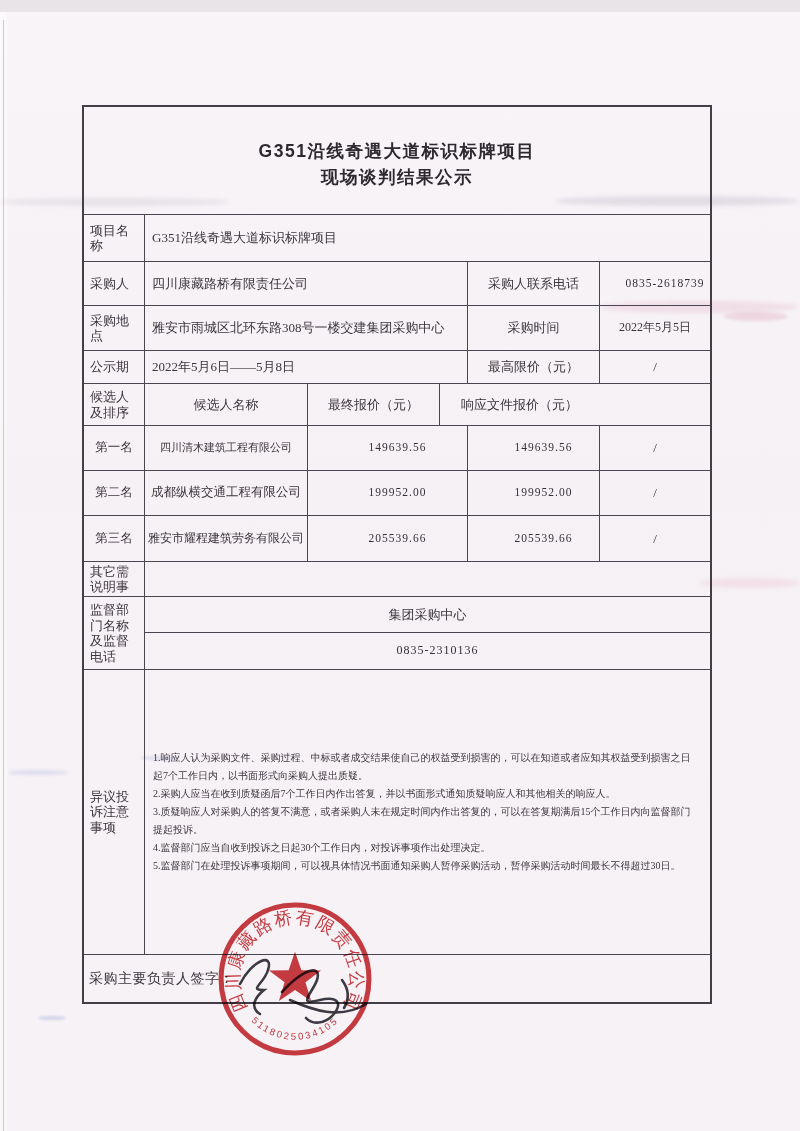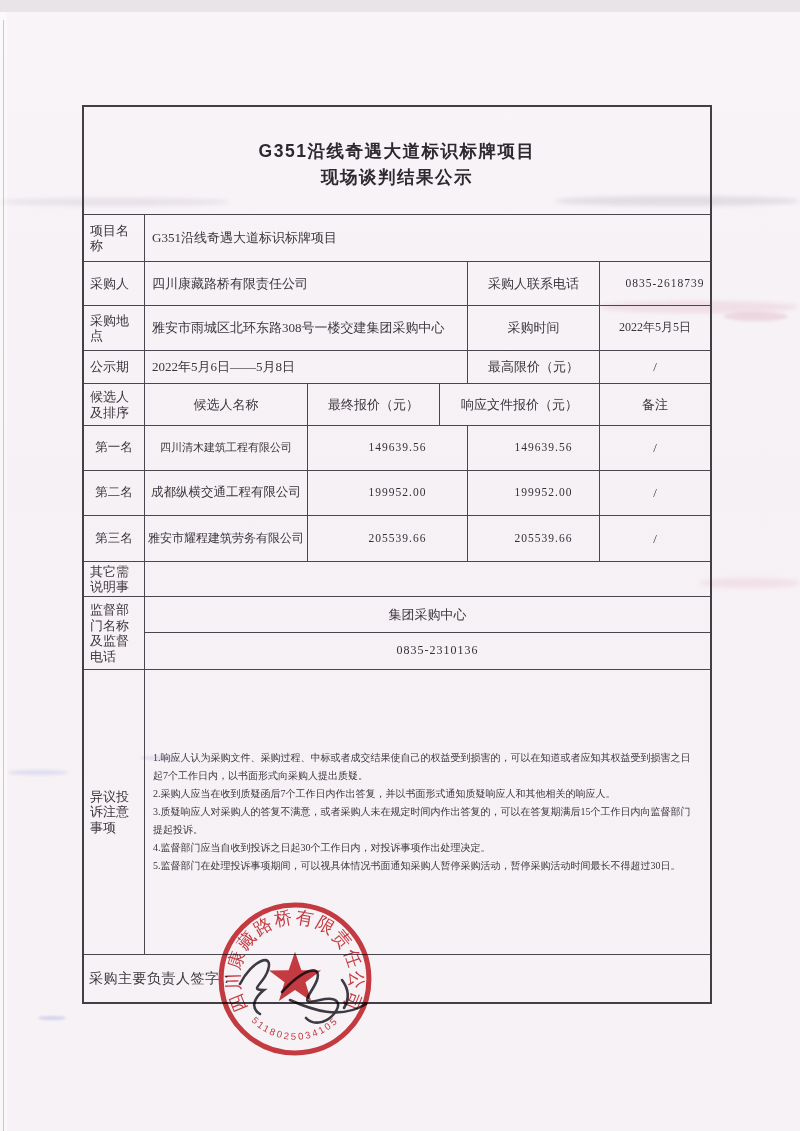--- a/index.html
+++ b/index.html
@@ -103,21 +103,20 @@
       <div class="cell w323 vl">2022年5月6日——5月8日</div>
       <div class="cell w132 ctr">最高限价（元）</div>
       <div class="cell w111 ctr">/</div>
     </div>
 
     <div class="row h42">
       <div class="cell cf w60 lbl">候选人及排序</div>
       <div class="cell w163 ctr">候选人名称</div>
       <div class="cell w132 ctr">最终报价（元）</div>
       <div class="cell w160 ctr">响应文件报价（元）</div>
-      <div class="cell w111 ctr">备注</div>
     </div>
 
     <div class="row h45">
       <div class="cell cf w60 rank">第一名</div>
       <div class="cell w163 ctr" style="font-size:11px">四川清木建筑工程有限公司</div>
       <div class="cell w160 ctr num">149639.56</div>
       <div class="cell w132 ctr num">149639.56</div>
       <div class="cell w111 ctr">/</div>
     </div>
     <div class="row h45">

